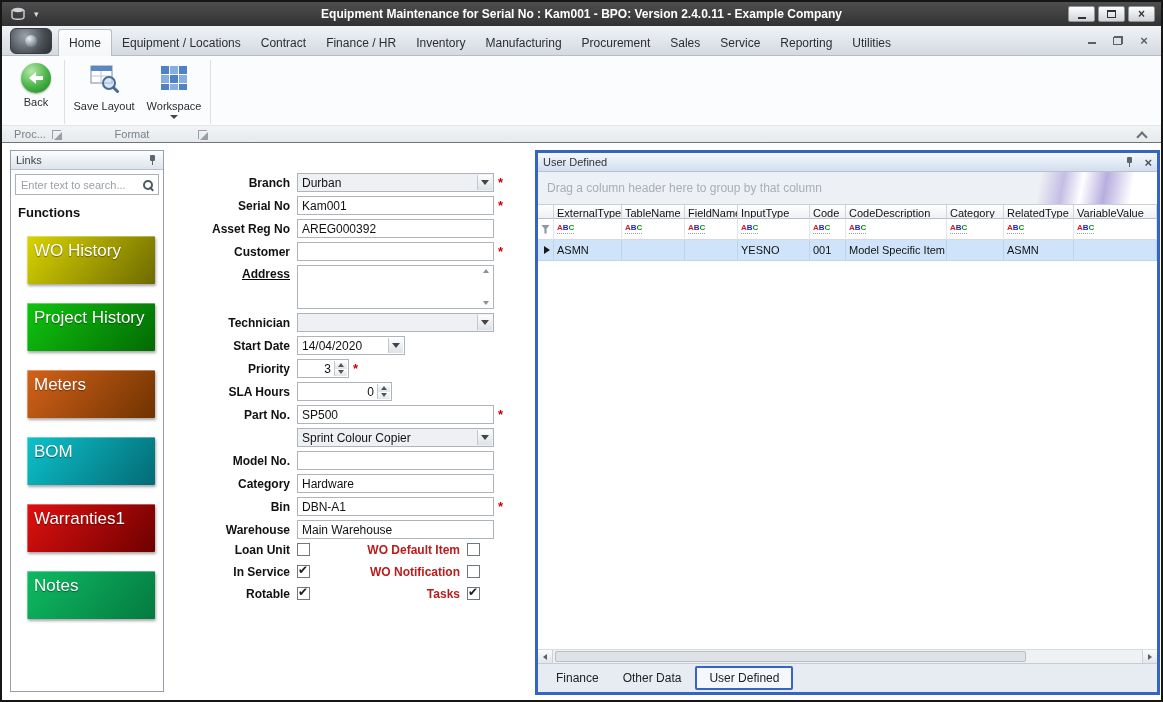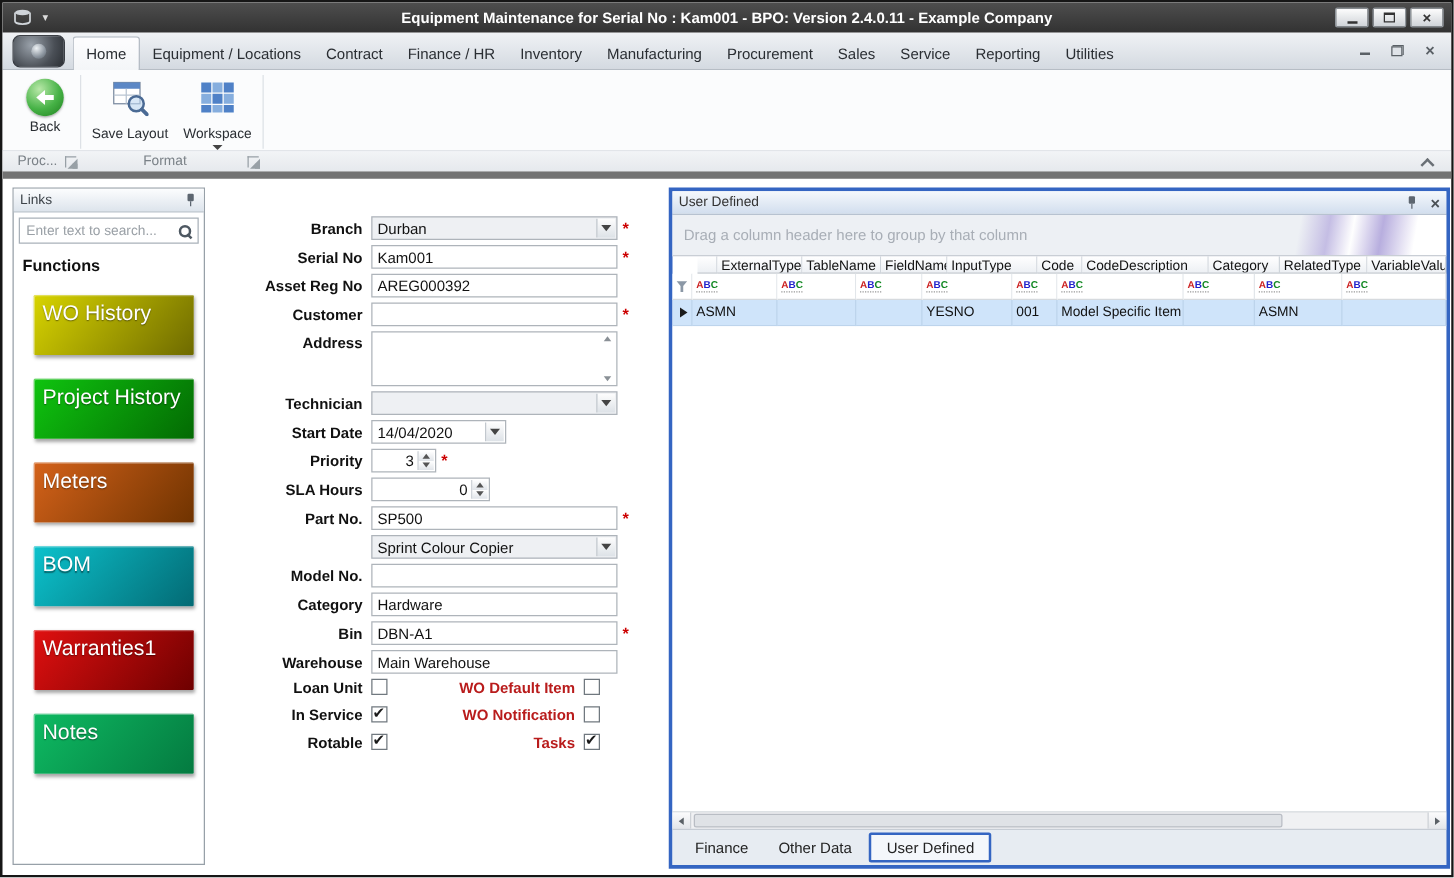--- a/index.html
+++ b/index.html
@@ -30,21 +30,21 @@
   .rtab.active { background:linear-gradient(#fdfdfe,#f4f6f8); border:1px solid #b6bdc5; border-bottom:none; border-radius:3px 3px 0 0; margin-bottom:-1px; padding-bottom:6px; }
   .mdi-controls { position:absolute; right:10px; top:8px; display:flex; gap:12px; align-items:center; }
   .mdi-btn { display:flex; align-items:center; justify-content:center; width:14px; height:12px; }
   .gl-mdimin { width:8px; height:2px; background:#5a6066; margin-top:6px; }
   .gl-restore { position:relative; width:10px; height:9px; }
   .gl-restore::before { content:""; position:absolute; right:0; top:0; width:7px; height:6px; border:1px solid #5a6066; }
   .gl-restore::after { content:""; position:absolute; left:0; bottom:0; width:7px; height:6px; border:1px solid #5a6066; background:#dfe3e8; }
   .gl-mdiclose { font-size:13px; color:#5a6066; font-weight:bold; line-height:1; }
 
   
-  .ribbon { position:absolute; top:54px; left:0; right:0; height:87px; background:#fbfcfd; border-bottom:6px solid #737373; }
+  .ribbon { position:absolute; top:54px; left:0; right:0; height:87px; background:#fbfcfd; border-bottom:1px solid #737373; }
   .rb-sep { position:absolute; top:4px; bottom:18px; width:1px; background:#dde1e6; }
   .bigbtn { position:absolute; top:4px; display:flex; flex-direction:column; align-items:center; gap:3px; padding-top:3px; cursor:default; }
   .bigbtn .blabel { font-size:11px; color:#2a2e33; white-space:nowrap; }
   .back-orb { width:30px; height:30px; border-radius:50%;
     background:radial-gradient(circle at 35% 28%, #b8e8a8, #46b246 55%, #1d7e1d);
     box-shadow:0 1px 2px rgba(0,0,0,.35); display:flex; align-items:center; justify-content:center; }
   .back-arrow { position:relative; width:14px; height:8px; }
   .back-arrow::before { content:""; position:absolute; left:0; top:-2px; border-top:6px solid transparent; border-bottom:6px solid transparent; border-right:7px solid #fff; }
   .back-arrow::after { content:""; position:absolute; left:6px; top:2px; width:8px; height:4px; background:#fff; }
   .dd-caret { width:0; height:0; border-left:4px solid transparent; border-right:4px solid transparent; border-top:4px solid #444; }
@@ -69,21 +69,21 @@
   .mag::before { content:""; position:absolute; left:1px; top:1px; width:6px; height:6px; border:2px solid #4e5archive862; border:2px solid #4e5862; border-radius:50%; }
   .mag::after { content:""; position:absolute; right:0; bottom:1px; width:5px; height:2px; background:#4e5862; transform:rotate(45deg); }
   .functions-title { font-size:13px; font-weight:bold; color:#111; margin:10px 0 16px 7px; }
   .linkbtn { width:128px; height:48px; margin:0 0 19px 16px; border-radius:1px; position:relative; cursor:default;
     box-shadow:1px 2px 3px rgba(0,0,0,.35), inset 1px 1px 0 rgba(255,255,255,.35); }
   .linkbtn .lb-row { display:flex; justify-content:flex-start; padding:5px 7px; color:#fff; font-size:17px; text-shadow:0 1px 1px rgba(0,0,0,.45); }
 
   
   .formarea { position:absolute; left:168px; top:171px; width:352px; }
   .frow { display:flex; align-items:center; height:19px; margin-bottom:4px; position:relative; }
-  .frow.tall { height:44px; align-items:flex-start; }
+  .frow.tall { height:44px; align-items:flex-start;text-decoration:underline; }
   .flabel { width:127px; text-align:right; padding-right:7px; font-size:12px; font-weight:bold; color:#111; white-space:nowrap; }
   .frow.tall .flabel { padding-top:2px; }
   .fld { position:relative; height:19px; border:1px solid #aeb4ba; background:#fff; font-size:12px; color:#111;
     display:flex; align-items:center; padding:0 4px; }
   .fld.gray { background:#eef0f3; }
   .fld.tall { height:44px; align-items:flex-start; }
   .w197 { width:197px; } .w108 { width:108px; } .w52 { width:52px; } .w95 { width:95px; }
   .fval { white-space:nowrap; overflow:hidden; }
   .fval.num { position:absolute; right:17px; }
   .ddbtn { position:absolute; right:1px; top:1px; bottom:1px; width:15px; display:flex; align-items:center; justify-content:center;
@@ -108,21 +108,21 @@
   .ud-header { height:19px; flex:none; background:linear-gradient(#f4f8fc,#d2deee); border-bottom:1px solid #b7c2d0;
     display:flex; align-items:center; padding:0 5px; font-size:11px; color:#333; }
   .ud-header .sp { flex:1; }
   .ud-close { font-size:13px; font-weight:bold; color:#4a5056; margin-left:9px; line-height:1; }
   .ud-groupby { height:33px; flex:none; background:#edf0f4; border-bottom:1px solid #c9ced5; position:relative;
     display:flex; align-items:center; padding-left:9px; overflow:hidden; }
   .ud-groupby .hint { color:#a8aeb6; font-size:12px; position:relative; z-index:2; }
   .ud-wave { position:absolute; right:0; top:0; height:100%; width:190px;
     background:linear-gradient(100deg, rgba(255,255,255,0) 38%, rgba(163,148,215,.55) 50%, rgba(255,255,255,.95) 60%, rgba(148,130,208,.6) 72%, rgba(255,255,255,1) 86%); }
   .grid-header,.filter-row,.data-row { display:flex; flex:none; font-size:11px; }
-  .grid-header { height:14px;margin-left:20px; }
+  .grid-header { height:14px; }
   .gh-cell { background:linear-gradient(#ffffff,#edf0f4); border-right:1px solid #cfd5db; border-bottom:1px solid #b9c0c8;
     padding:2px 3px; white-space:nowrap; overflow:hidden; color:#111; }
   .filter-row { height:21px; }
   .f-cell { background:#fff; border-right:1px solid #e2e6ea; border-bottom:1px solid #d6dade; display:flex; align-items:center; padding-left:3px; }
   .abc { font-size:8px; font-weight:bold; border-bottom:1px dotted #999; line-height:1.1; letter-spacing:0; }
   .abc .a{color:#c22;} .abc .b{color:#22c;} .abc .c{color:#182;}
   .funnel { width:9px; height:9px; background:#8b98a6; clip-path:polygon(0 0,100% 0,62% 48%,62% 100%,38% 100%,38% 48%); }
   .data-row { height:21px; background:#cfe4fa; }
   .d-cell { border-right:1px solid #bdd4ec; border-bottom:1px solid #bdd4ec; padding:2px 3px; white-space:nowrap; overflow:hidden; color:#111; display:flex; align-items:center; }
   .row-arrow { width:0; height:0; border-top:4px solid transparent; border-bottom:4px solid transparent; border-left:6px solid #1a1a1a; margin-left:3px; }

